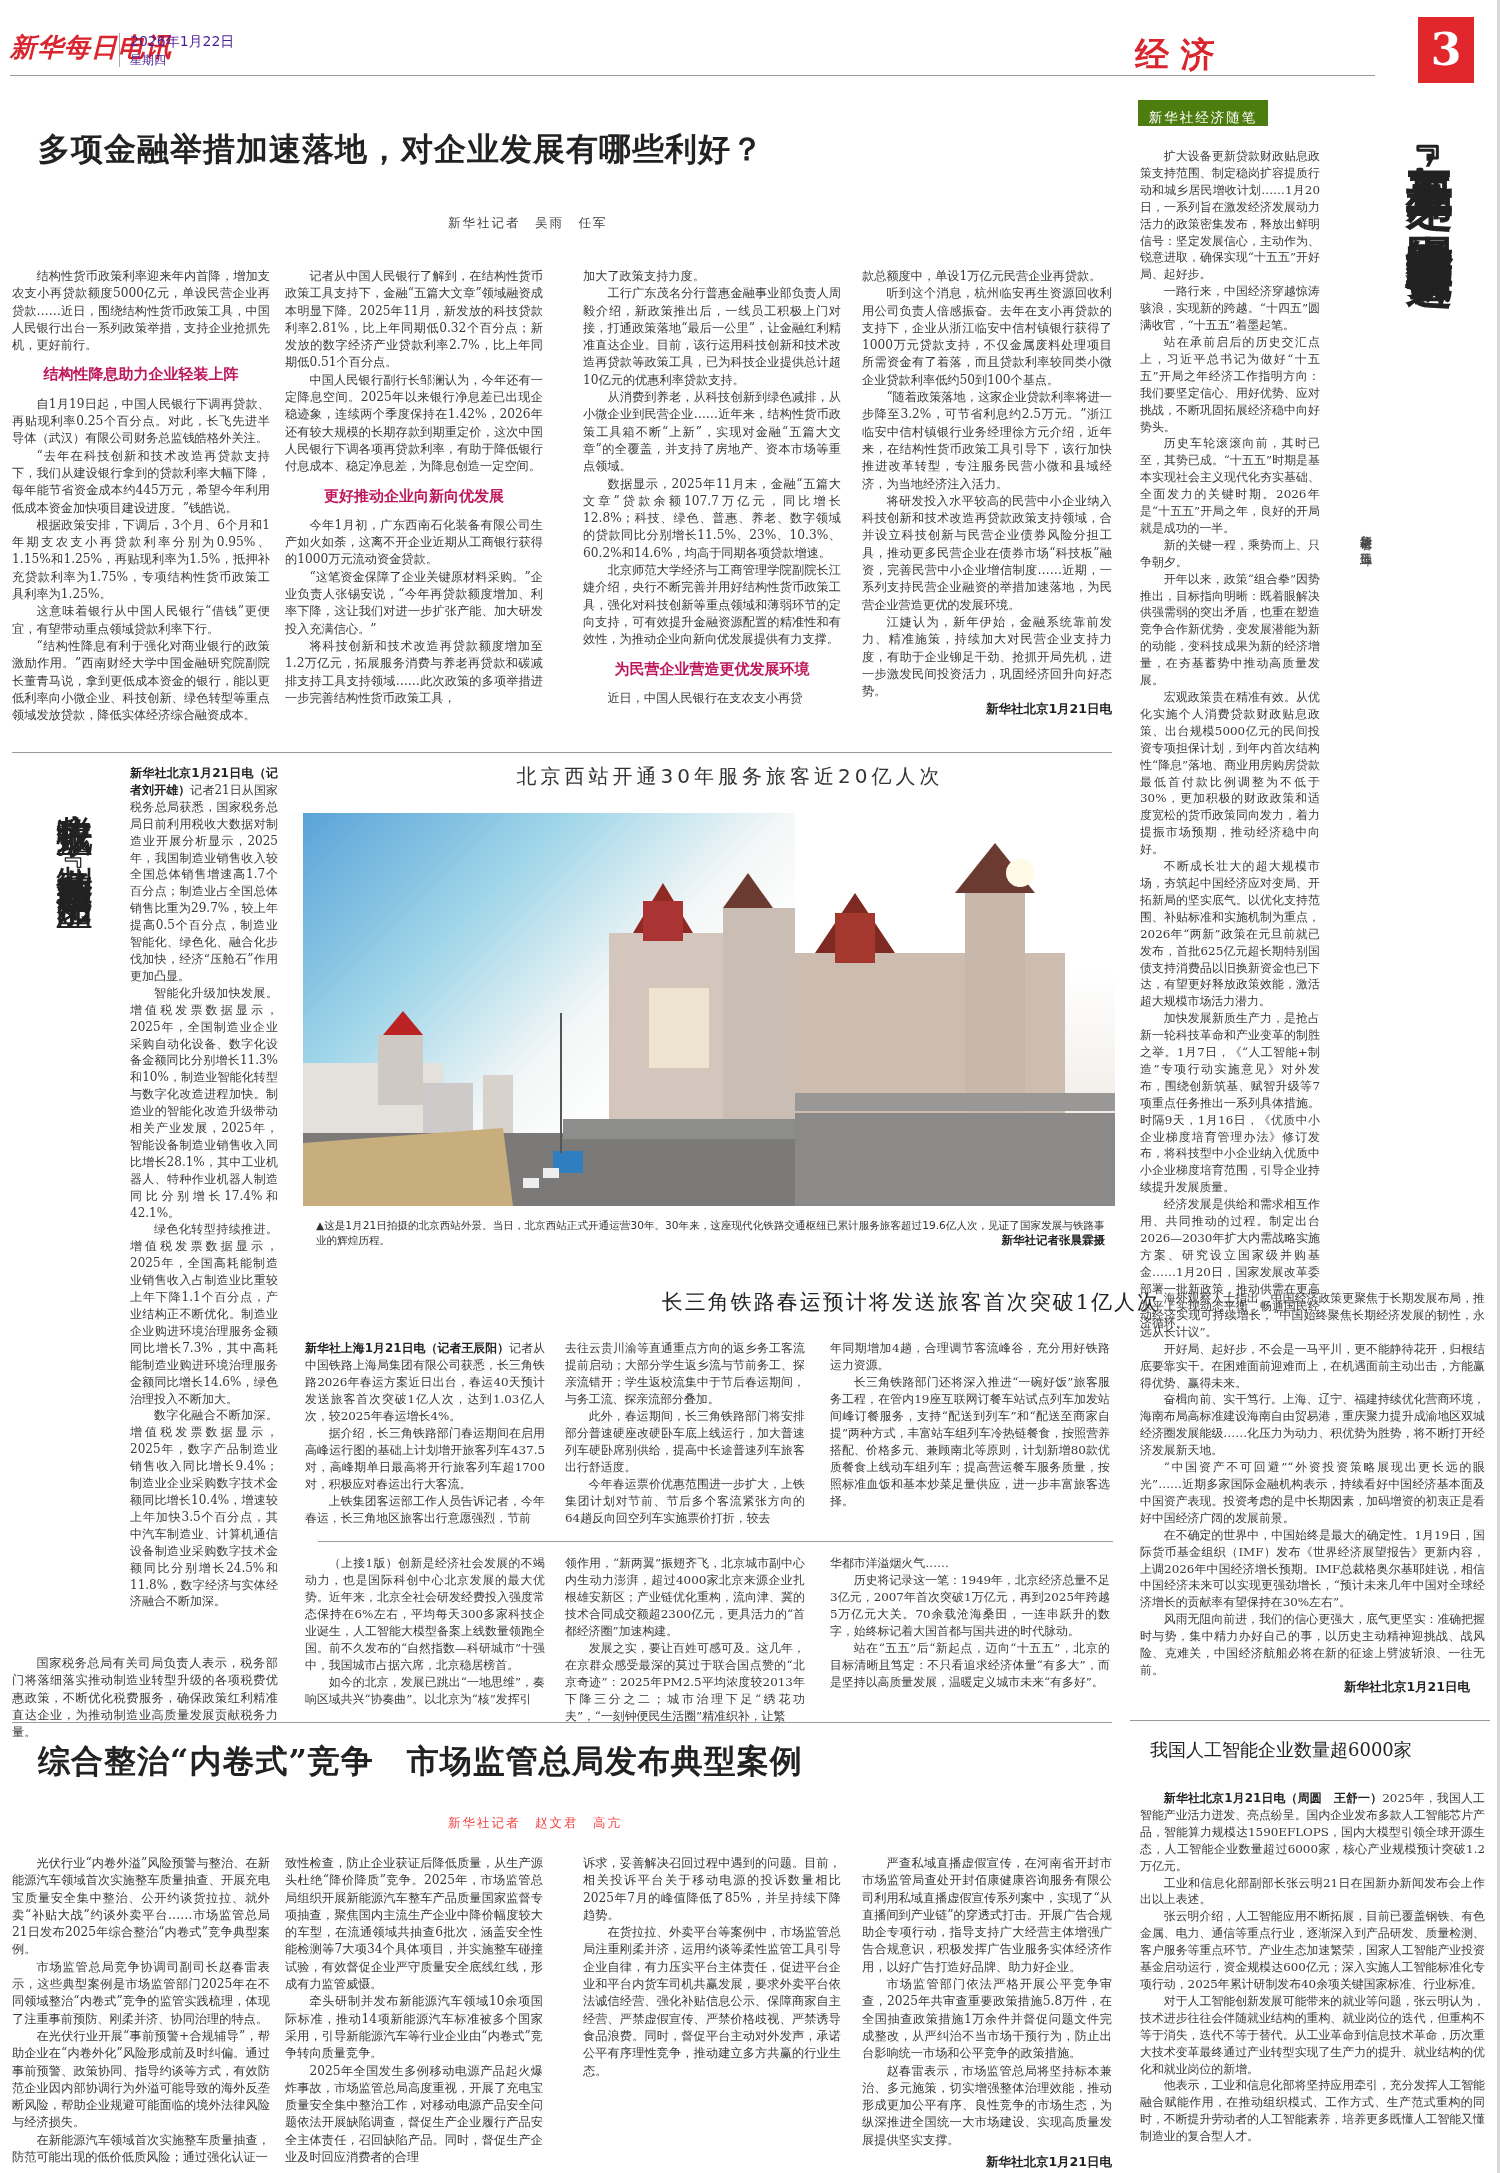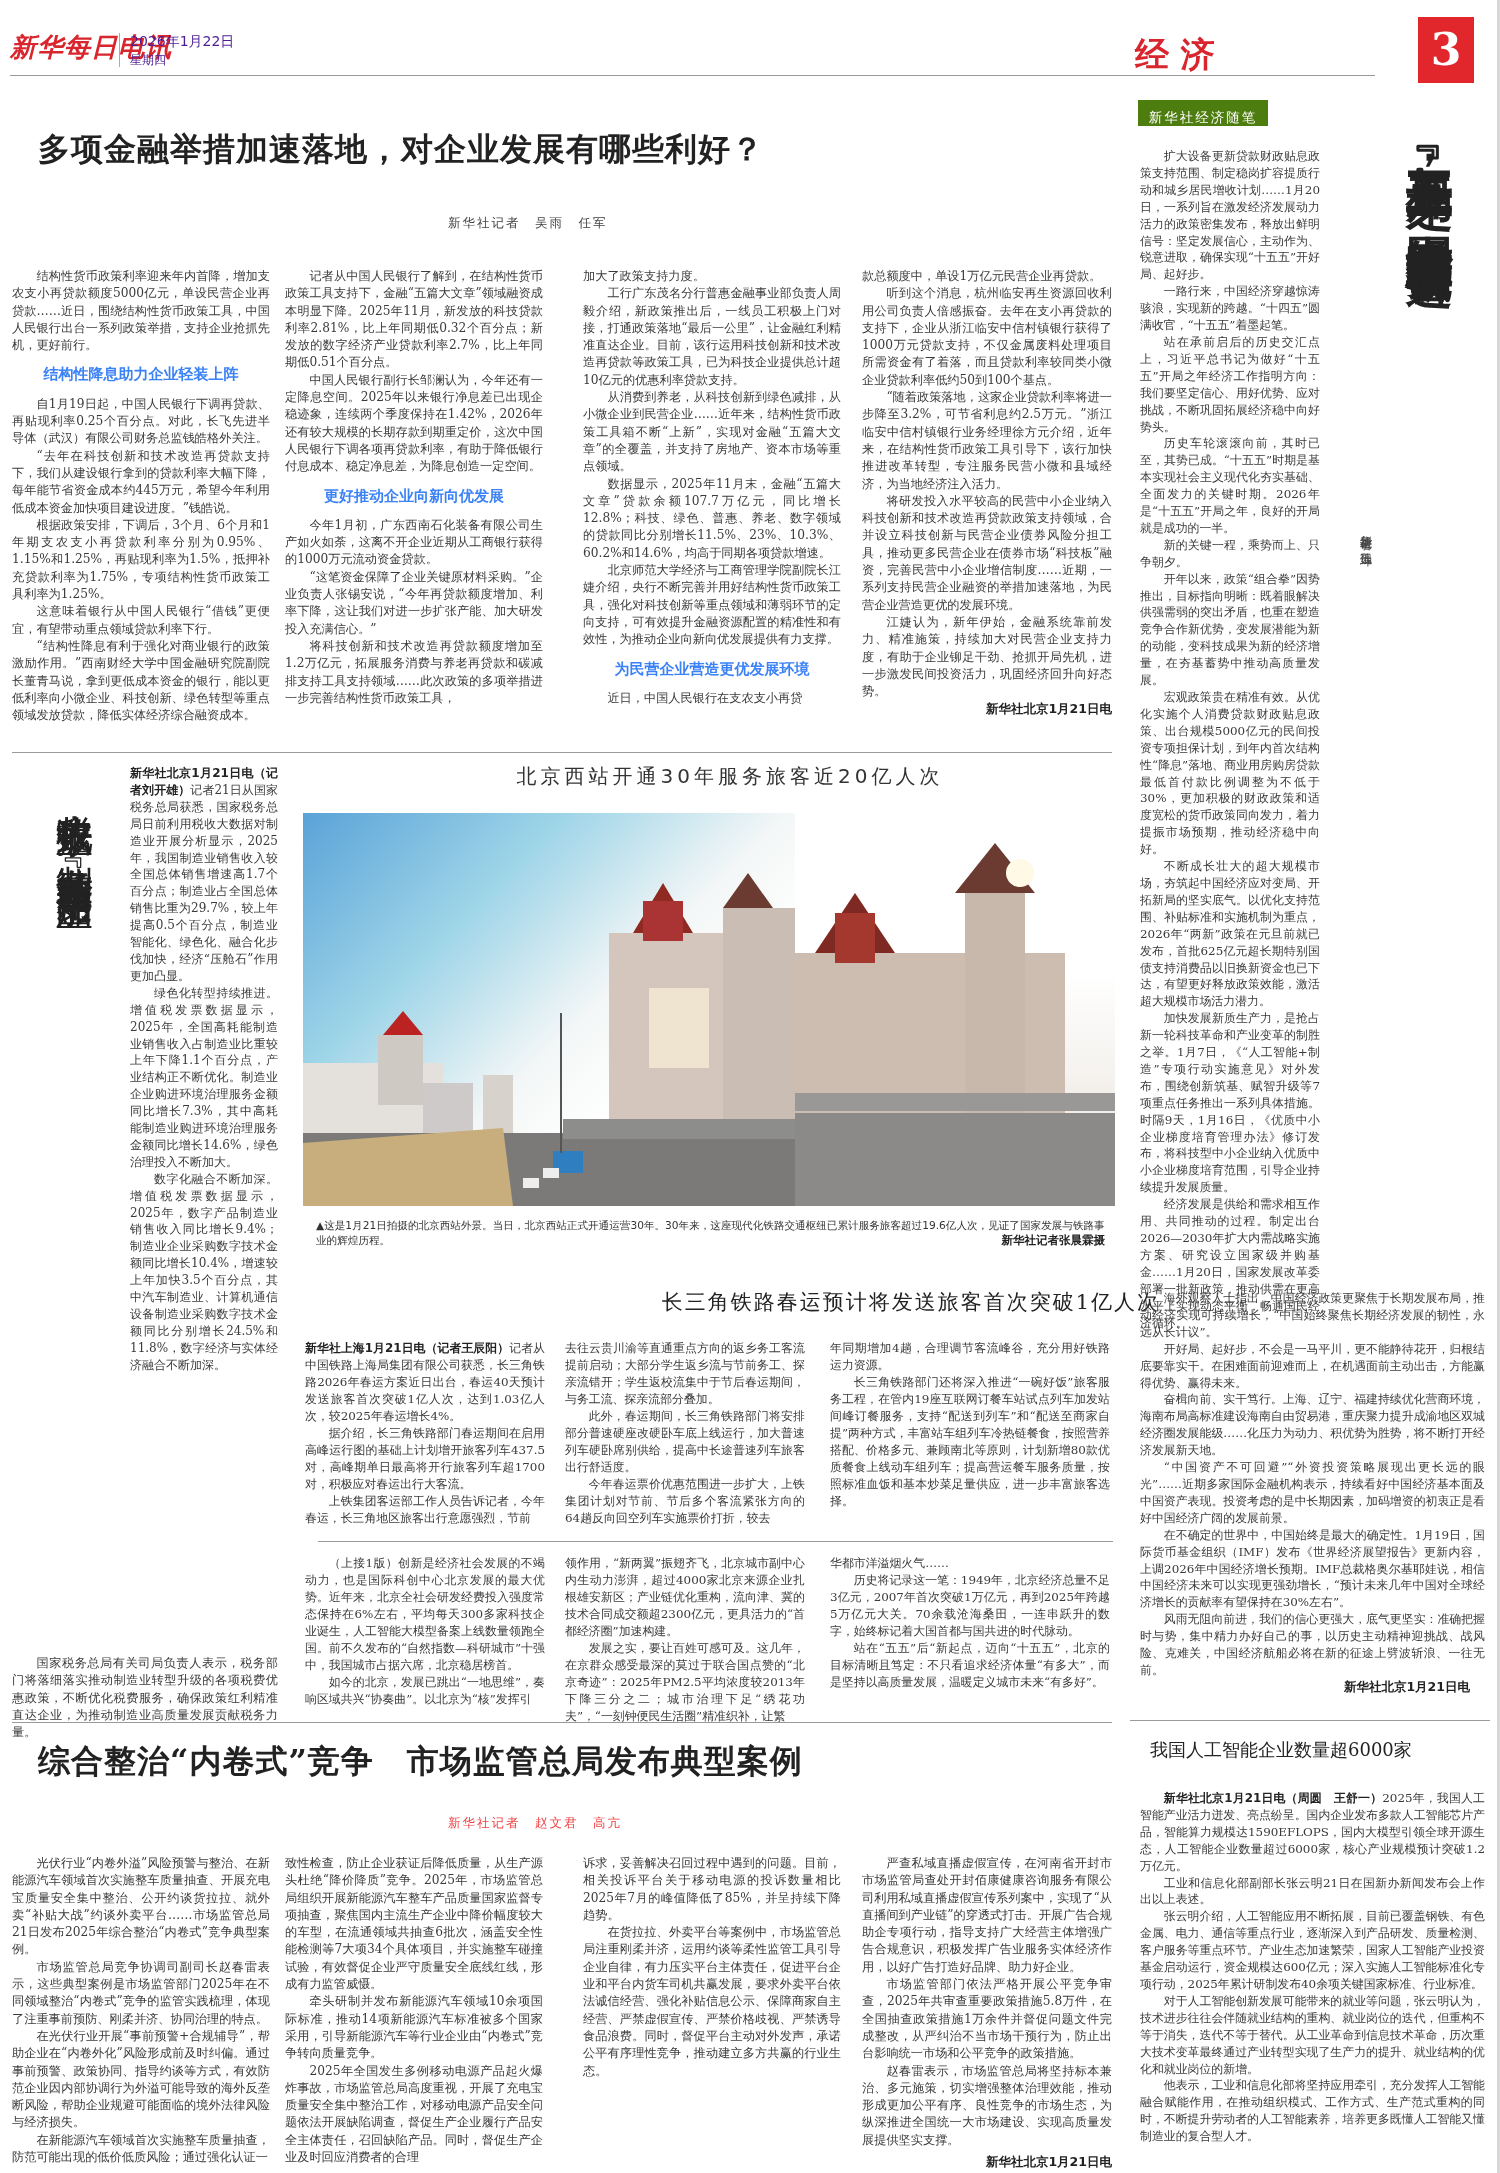--- a/index.html
+++ b/index.html
@@ -2,21 +2,21 @@
 <html><head>
 <meta charset="utf-8">
 <style>
 *{box-sizing:border-box;margin:0;padding:0}
 body{width:1500px;height:2173px;background:#fff;font-family:"DejaVu Serif",serif;color:#333;position:relative;overflow:hidden}
 .abs{position:absolute}
 .body-text{font-size:12.2px;line-height:17.3px;text-align:justify;color:#3a3a3a}
 .body-text p{text-indent:2em}
 .body-text p.noind{text-indent:0}
 .sans{font-family:"DejaVu Sans",sans-serif}
-.sub{font-family:"DejaVu Sans",sans-serif;font-weight:bold;font-size:15px;text-align:center;color:#3b82f6;margin:12px 0 12px}
+.sub{font-family:"DejaVu Sans",sans-serif;font-weight:bold;font-size:15px;text-align:center;color:#be185d;margin:12px 0 12px}
 .dateline{font-family:"DejaVu Sans",sans-serif;font-weight:bold;color:#222}
 .sign{font-family:"DejaVu Sans",sans-serif;font-weight:bold;text-align:right;color:#222}
 .vtitle{writing-mode:vertical-rl;font-family:"DejaVu Serif",serif;font-weight:bold;color:#222;letter-spacing:2px}
 .hr{position:absolute;height:1px;background:#9a9a9a}
 </style>
 </head>
 <body>
 
 <div class="abs" style="left:0;top:0;width:1500px;height:80px">
   <div class="abs" style="left:10px;top:30px;font-family:'DejaVu Serif',serif;font-weight:bold;font-style:italic;font-size:26px;color:#d9262e;letter-spacing:1px">新华每日电讯</div>
@@ -66,20 +66,21 @@
   <p>将研发投入水平较高的民营中小企业纳入科技创新和技术改造再贷款政策支持领域，合并设立科技创新与民营企业债券风险分担工具，推动更多民营企业在债券市场“科技板”融资，完善民营中小企业增信制度……近期，一系列支持民营企业融资的举措加速落地，为民营企业营造更优的发展环境。</p>
   <p>江婕认为，新年伊始，金融系统靠前发力、精准施策，持续加大对民营企业支持力度，有助于企业铆足干劲、抢抓开局先机，进一步激发民间投资活力，巩固经济回升向好态势。</p>
   <div class="sign" style="font-size:12.5px">新华社北京1月21日电</div>
 </div>
 
 <div class="hr" style="left:12px;top:752px;width:1100px"></div>
 
 <div class="abs vtitle" style="left:52px;top:785px;height:680px;font-size:37px;line-height:44px;font-weight:normal">税收数据显示：制造业经济『压舱石』作用更加凸显</div>
 <div class="abs body-text" style="left:130px;top:765px;width:148px;font-size:12px;line-height:16.9px">
   <p class="noind"><span class="dateline">新华社北京1月21日电（记者刘开雄）</span><span>记者21日从国家税务总局获悉，国家税务总局日前利用税收大数据对制造业开展分析显示，2025年，我国制造业销售收入较全国总体销售增速高1.7个百分点；制造业占全国总体销售比重为29.7%，较上年提高0.5个百分点，制造业智能化、绿色化、融合化步伐加快，经济“压舱石”作用更加凸显。</span></p>
+  <p>智能化升级加快发展。增值税发票数据显示，2025年，全国制造业企业采购自动化设备、数字化设备金额同比分别增长11.3%和10%，制造业智能化转型与数字化改造进程加快。制造业的智能化改造升级带动相关产业发展，2025年，智能设备制造业销售收入同比增长28.1%，其中工业机器人、特种作业机器人制造同比分别增长17.4%和42.1%。</p>
   <p>绿色化转型持续推进。增值税发票数据显示，2025年，全国高耗能制造业销售收入占制造业比重较上年下降1.1个百分点，产业结构正不断优化。制造业企业购进环境治理服务金额同比增长7.3%，其中高耗能制造业购进环境治理服务金额同比增长14.6%，绿色治理投入不断加大。</p>
   <p>数字化融合不断加深。增值税发票数据显示，2025年，数字产品制造业销售收入同比增长9.4%；制造业企业采购数字技术金额同比增长10.4%，增速较上年加快3.5个百分点，其中汽车制造业、计算机通信设备制造业采购数字技术金额同比分别增长24.5%和11.8%，数字经济与实体经济融合不断加深。</p>
 </div>
 <div class="abs body-text" style="left:12px;top:1655px;width:266px">
   <p>国家税务总局有关司局负责人表示，税务部门将落细落实推动制造业转型升级的各项税费优惠政策，不断优化税费服务，确保政策红利精准直达企业，为推动制造业高质量发展贡献税务力量。</p>
 </div>
 
 <div class="abs" style="left:300px;top:763px;width:860px;text-align:center;font-family:'DejaVu Sans',sans-serif;font-size:20px;letter-spacing:4px;color:#333">北京西站开通30年服务旅客近20亿人次</div>
 <div class="abs" style="left:303px;top:813px;width:492px;height:393px;overflow:hidden;background:linear-gradient(135deg,#5aa3d8 0%,#9fd5e8 30%,#f4f7f7 55%,#fff 70%)">
   <svg width="492" height="393" viewBox="0 0 492 393">

